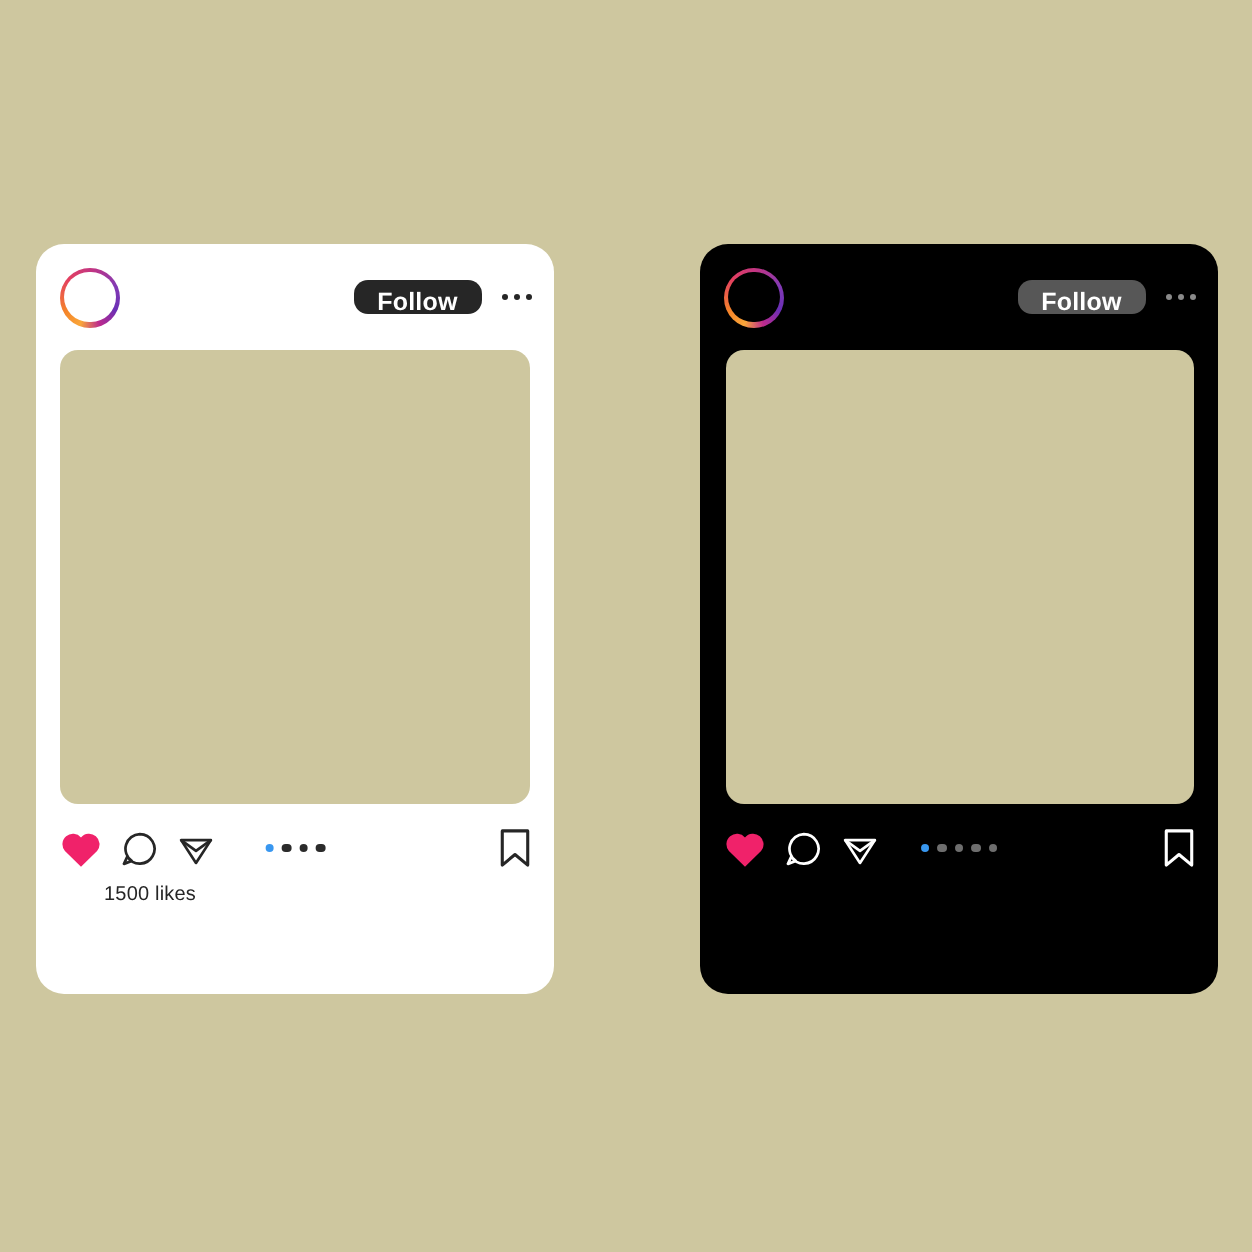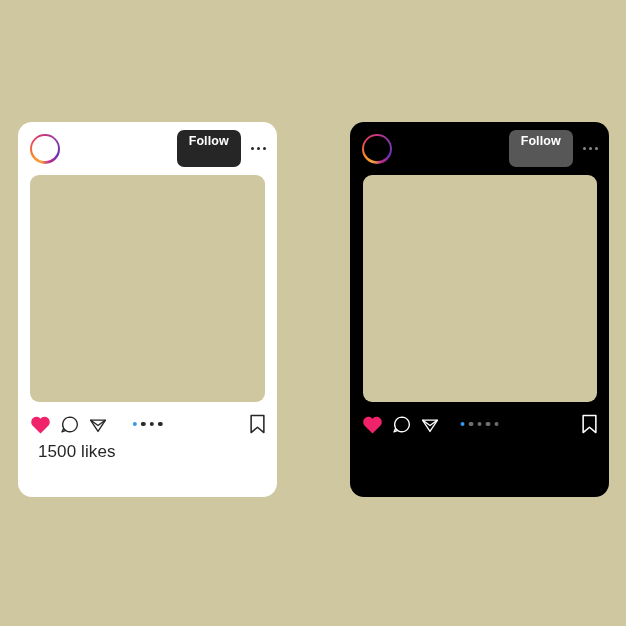--- a/index.html
+++ b/index.html
@@ -81,21 +81,21 @@
 
   .header-spacer { flex: 1 1 auto; }
 
   .follow-btn {
     border: none;
     border-radius: 7px;
     color: #ffffff;
     font-size: 12.5px;
     font-weight: bold;
     letter-spacing: .1px;
-    padding: 5px 12px 19px;
+    padding: 5px 12px 0;
     line-height: 1;
     font-family: "Liberation Sans", sans-serif;
     cursor: pointer;
   }
   .card-light .follow-btn { background: #262626; }
   .card-dark  .follow-btn { background: #575757; }
 
   .more-dots {
     display: flex;
     align-items: center;
@@ -166,23 +166,23 @@
   }
   .dots i.on { background: #3897f0; }
   .card-light .dots i.off { background: #2b2b2b; }
   .card-dark  .dots i.off { background: #6e6e6e; }
 
   .act-right { margin-left: auto; }
 
   
   .likes {
     position: absolute;
-    left: 20px;
+    left: 34px;
     top: 320px;
-    font-size: 17px;
+    font-size: 10px;
     color: #262626;
     letter-spacing: .1px;
   }
 </style>
 </head>
 <body>
 
 <div class="stage">
 
   <div class="card card-light">

